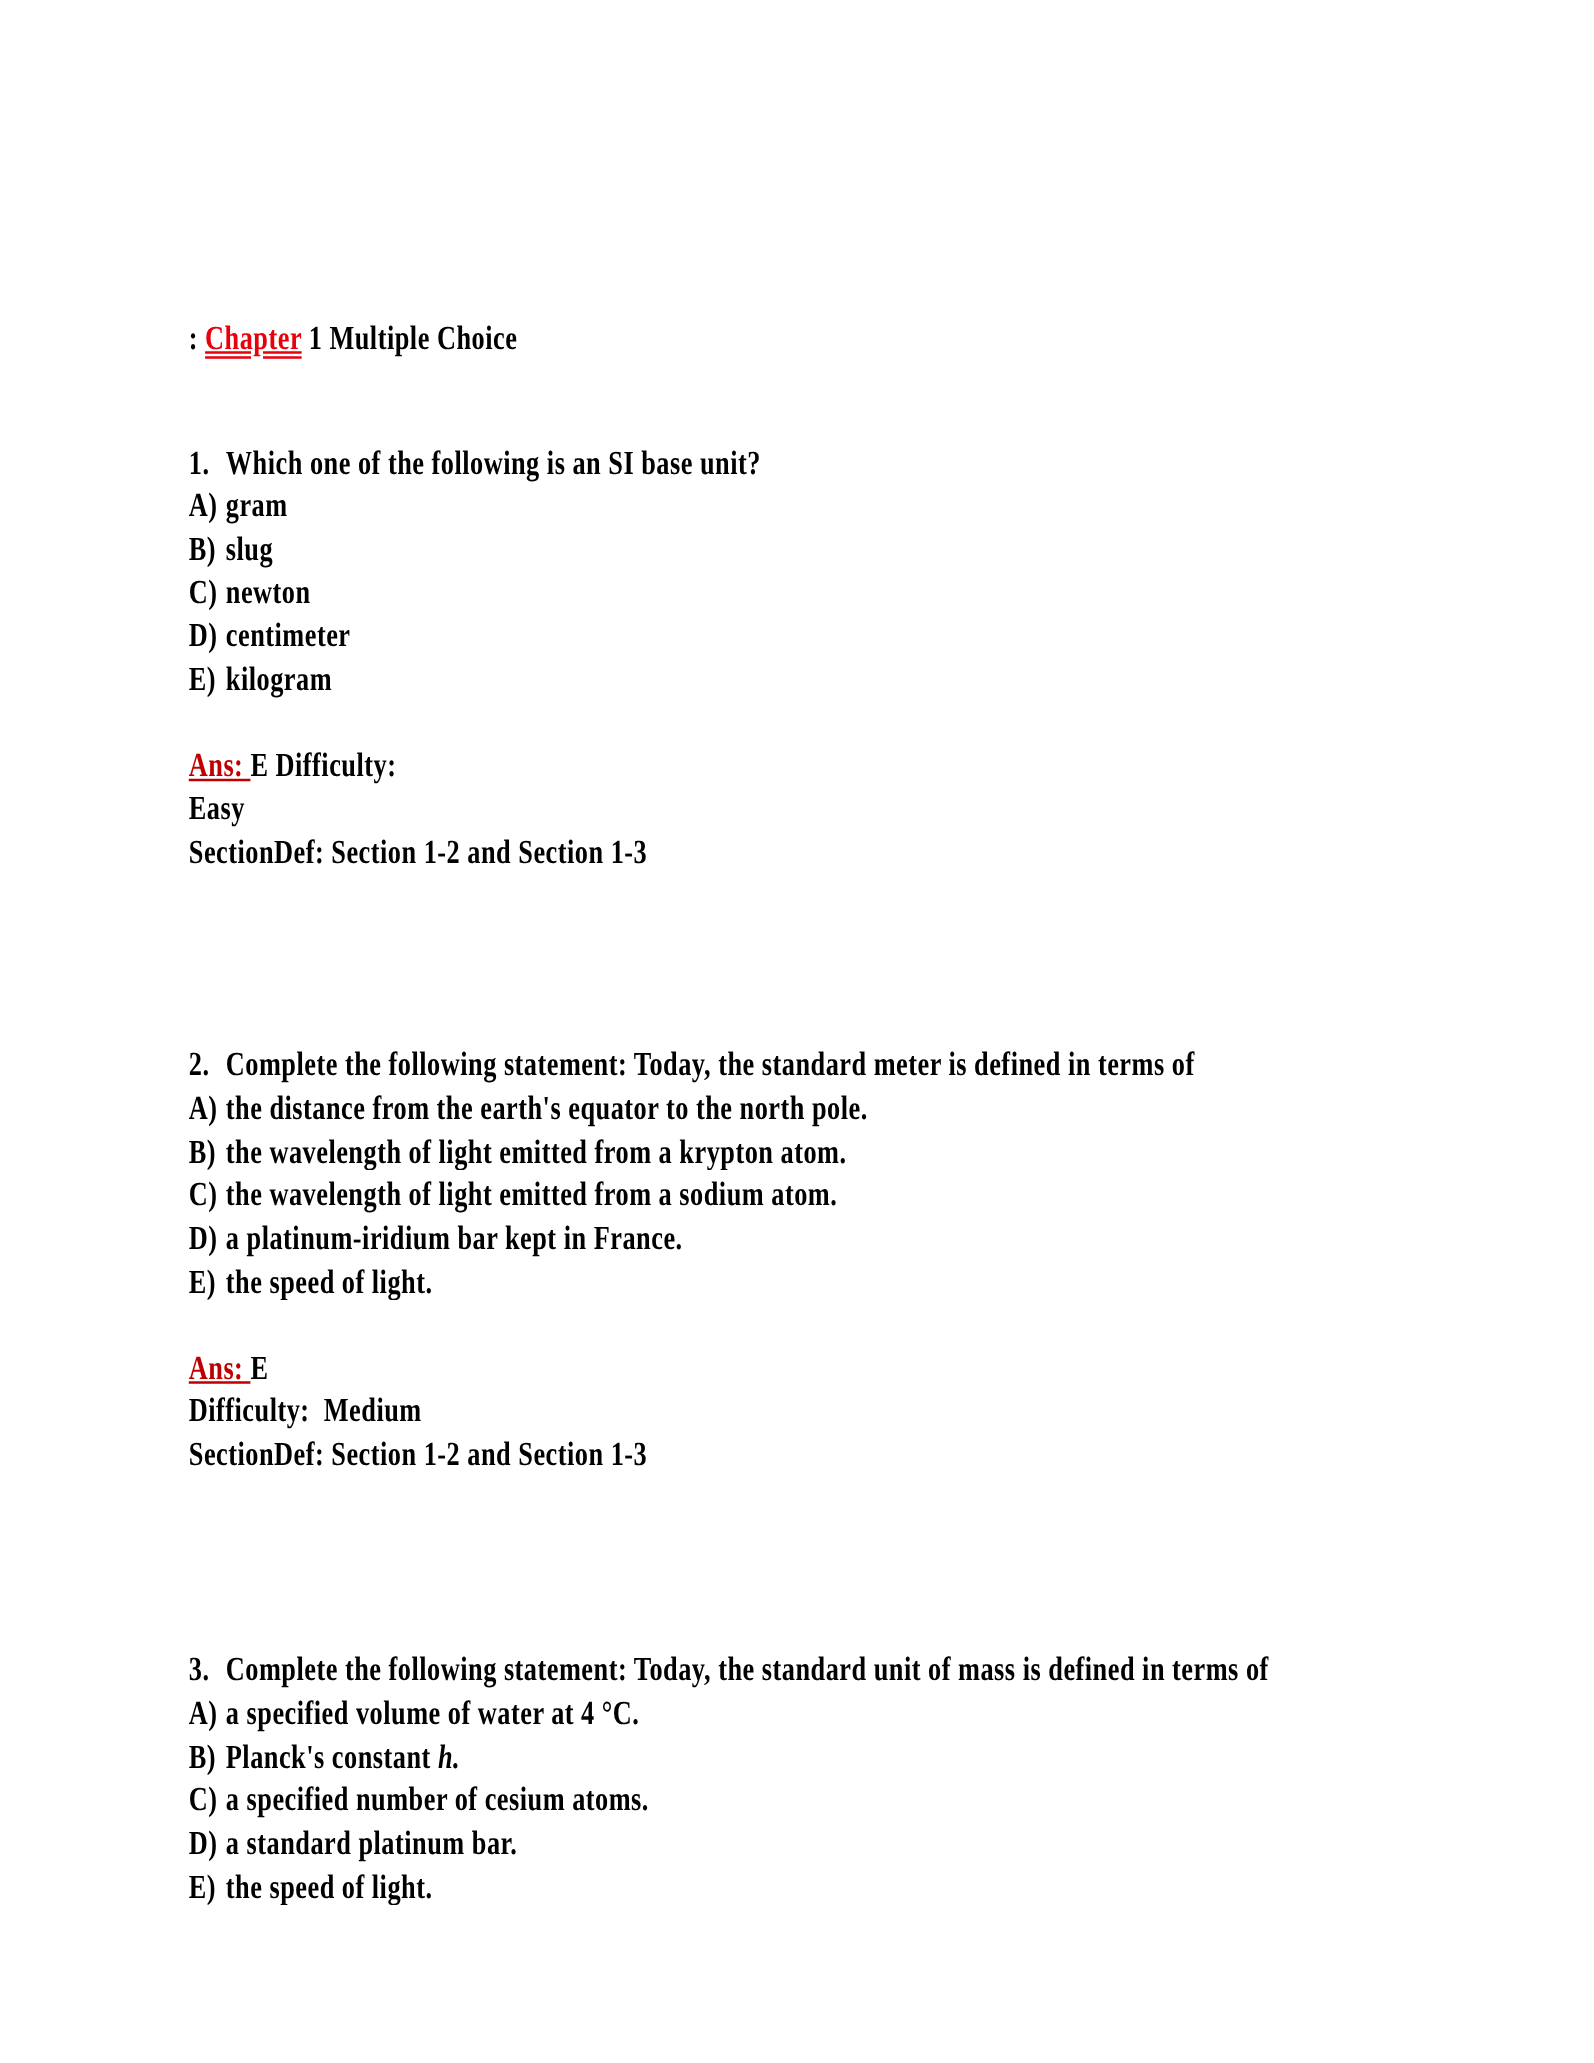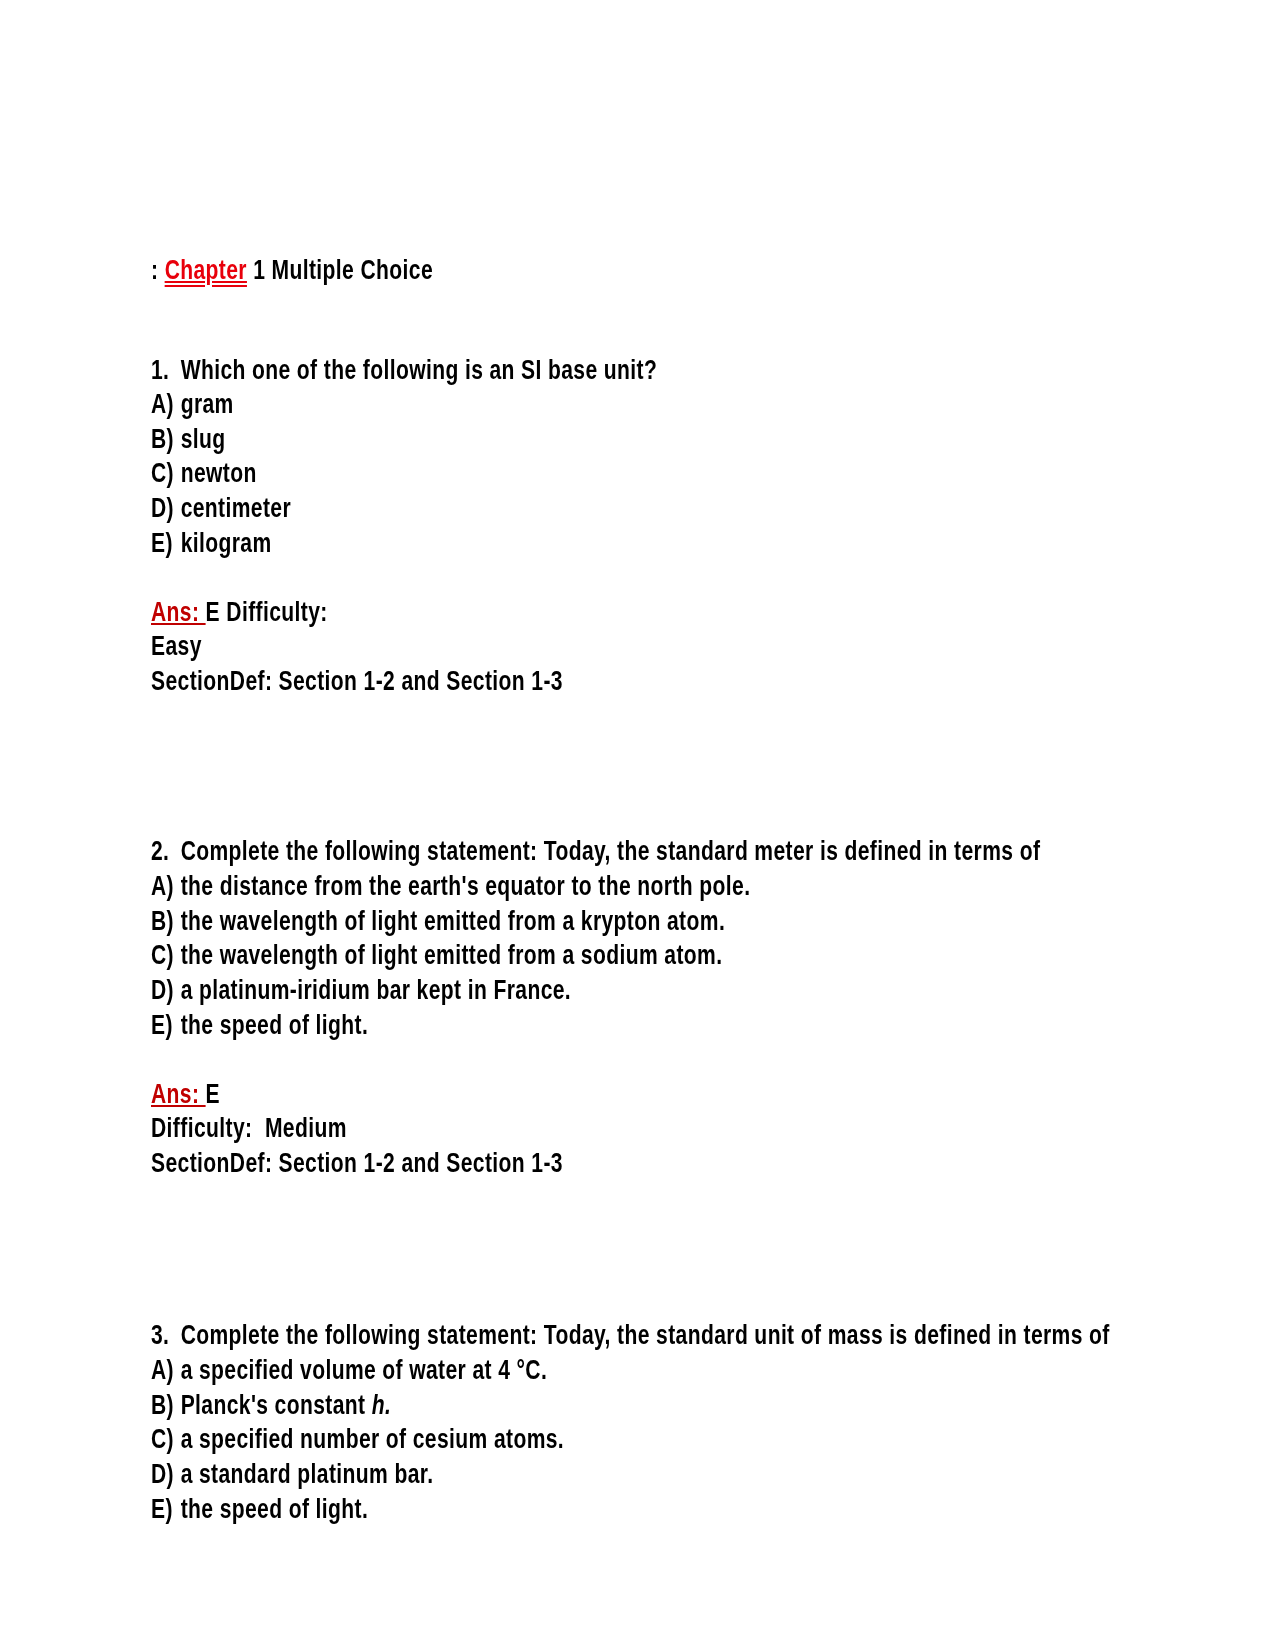--- a/index.html
+++ b/index.html
@@ -1,19 +1,19 @@
 <!DOCTYPE html>
 <html><head>
 <meta charset="utf-8">
 <style>
   html, body { margin: 0; padding: 0; background: #ffffff; }
   body { width: 1275px; height: 1650px; position: relative; overflow: hidden; }
   .page {
     position: absolute; left: 0; top: 0; width: 1018px; height: 1650px;
-    font-family: Liberation Sans, sans-serif;
+    font-family: Liberation Serif, serif;
     color: #000000;
   }
   .line {
     position: absolute; left: 151px;
     font-size: 27px; line-height: 34px;
     transform: scaleX(0.78); transform-origin: left center;
     white-space: nowrap; font-weight: bold; letter-spacing: 0.5px;
   }
   .title .chapter { color: #e8000b; text-decoration: underline; text-decoration-style: double; }
   .ans-label { color: #c00000; text-decoration: underline; }

